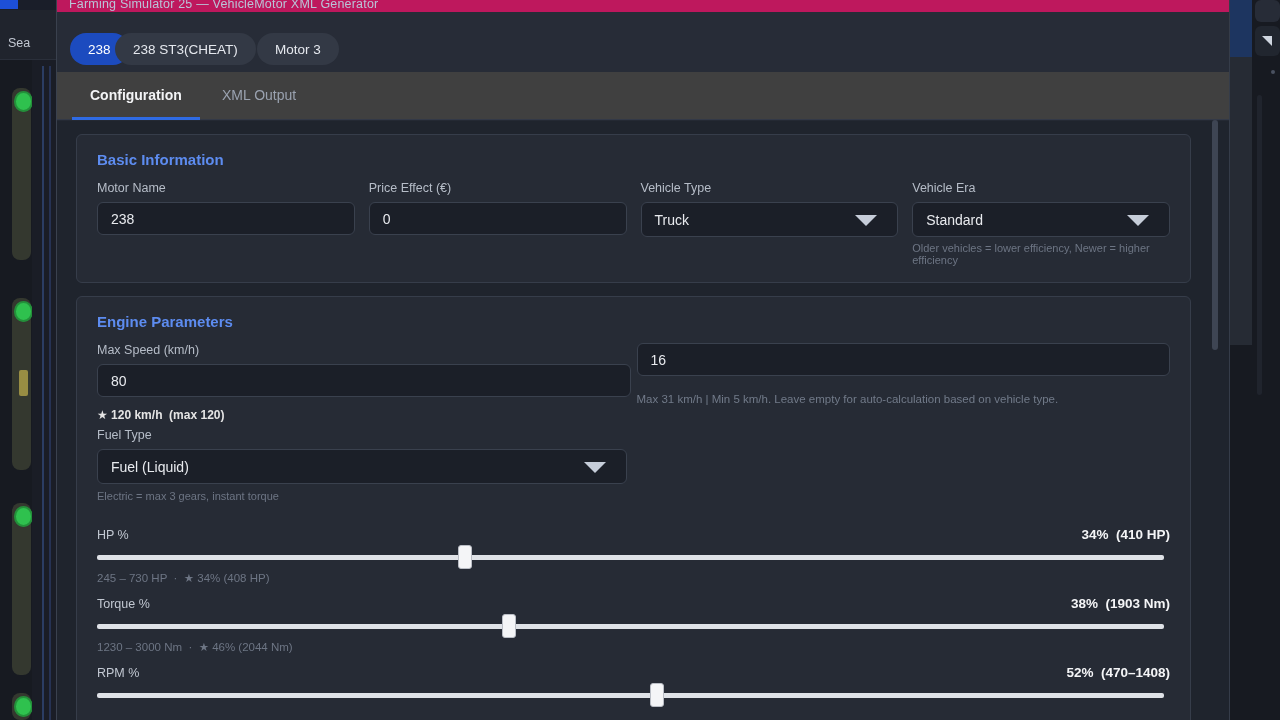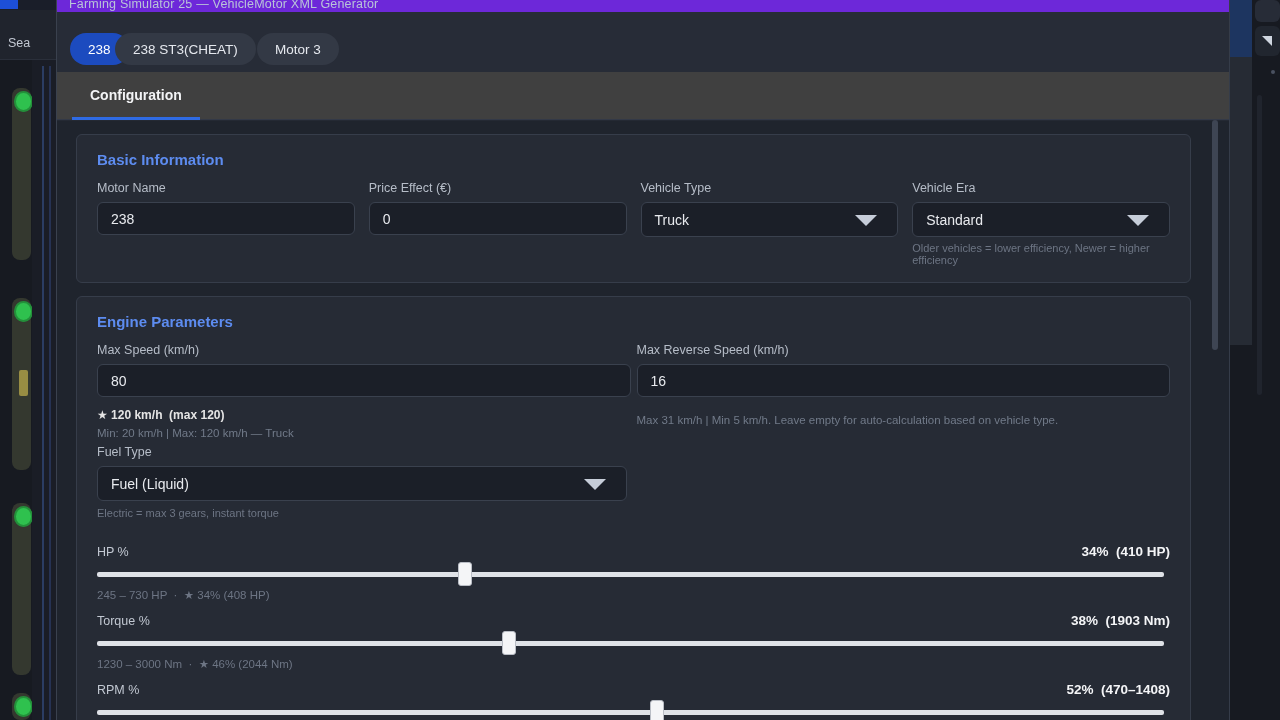--- a/index.html
+++ b/index.html
@@ -29,21 +29,21 @@
   .bgr-btn1 { position:absolute; left:29px; top:0; width:25px; height:22px; border-radius:6px; background:#272c37; }
   .bgr-btn2 { position:absolute; left:29px; top:26px; width:25px; height:30px; border-radius:6px; background:#21262f; }
   .bgr-tri { position:absolute; left:7px; top:10px; width:0; height:0;
     border-top:10px solid #cfd6e0; border-left:10px solid transparent; }
   .bgr-dot { position:absolute; left:45px; top:70px; width:4px; height:4px; border-radius:2px; background:#4a5160; }
   .bgr-line { position:absolute; left:31px; top:95px; width:5px; height:300px; background:#20242d; border-radius:3px; }
 
   
   #modal { position:absolute; left:56px; top:0; width:1174px; height:720px; background:#242933;
     border-left:1px solid #3a414e; border-right:1px solid #353c49; }
-  #titlebar { height:12px; background:#6d28d9; overflow:hidden; }
+  #titlebar { height:12px; background:#be185d; overflow:hidden; }
   #titlebar span { display:block; margin:-3px 0 0 12px; font-size:12.5px; color:#b9c4d8; letter-spacing:.2px; }
 
   #pills { height:60px; background:#272c37; position:relative; }
   .pill { position:absolute; top:21px; height:32px; border-radius:16px; border:none; cursor:pointer;
     font-family:inherit; font-size:13.5px; color:#e5e8ee; background:#333945; padding:0 18px; }
   .pill.active { background:#1c4bbf; color:#ffffff; }
   #pill-0 { left:13px; } #pill-1 { left:58px; } #pill-2 { left:200px; }
 
   #tabbar { height:48px; background:#404040; border-bottom:1px solid #333947; position:relative; }
   .vtab { position:absolute; top:0; height:48px; line-height:46px; padding:0 18px; font-size:14px;
@@ -129,20 +129,21 @@
   </div>
 
   <div id="pills">
     <button id="pill-0" class="pill active">238</button>
     <button id="pill-1" class="pill">238 ST3(CHEAT)</button>
     <button id="pill-2" class="pill">Motor 3</button>
   </div>
 
   <div id="tabbar">
     <div id="vtab-0" class="vtab active">Configuration</div>
+    <div id="vtab-1" class="vtab">XML Output</div>
   </div>
 
   <div id="content">
 
     <div class="card" id="card-basic">
       <div class="card-title">Basic Information</div>
       <div class="grid4">
         <div>
           <div class="flabel">Motor Name</div>
           <input class="finput" value="238" style="">
@@ -170,24 +171,22 @@
     </div>
 
     <div class="card" id="card-engine">
       <div class="card-title">Engine Parameters</div>
 
       <div class="grid2">
         <div>
           <div class="flabel">Max Speed (km/h)</div>
           <input class="finput" value="80" style="">
           <div class="helper-blue">★ 120 km/h  (max 120)</div>
-          <div class="helper mt4">Min: 20 km/h | Max: 120 km/h — Truck</div>
-        </div>
-        <div>
-          <div class="flabel">Max Reverse Speed (km/h)</div>
+        </div>
+        <div>
           <input class="finput" value="16" style="">
           <div class="helper" style="margin-top:17px;">Max 31 km/h | Min 5 km/h. Leave empty for auto-calculation based on vehicle type.</div>
         </div>
       </div>
 
       <div class="half" id="fuel-field">
         <div class="flabel">Fuel Type</div>
         <div class="fselect">
           <span>Fuel (Liquid)</span>
           <i class="chev"></i>

